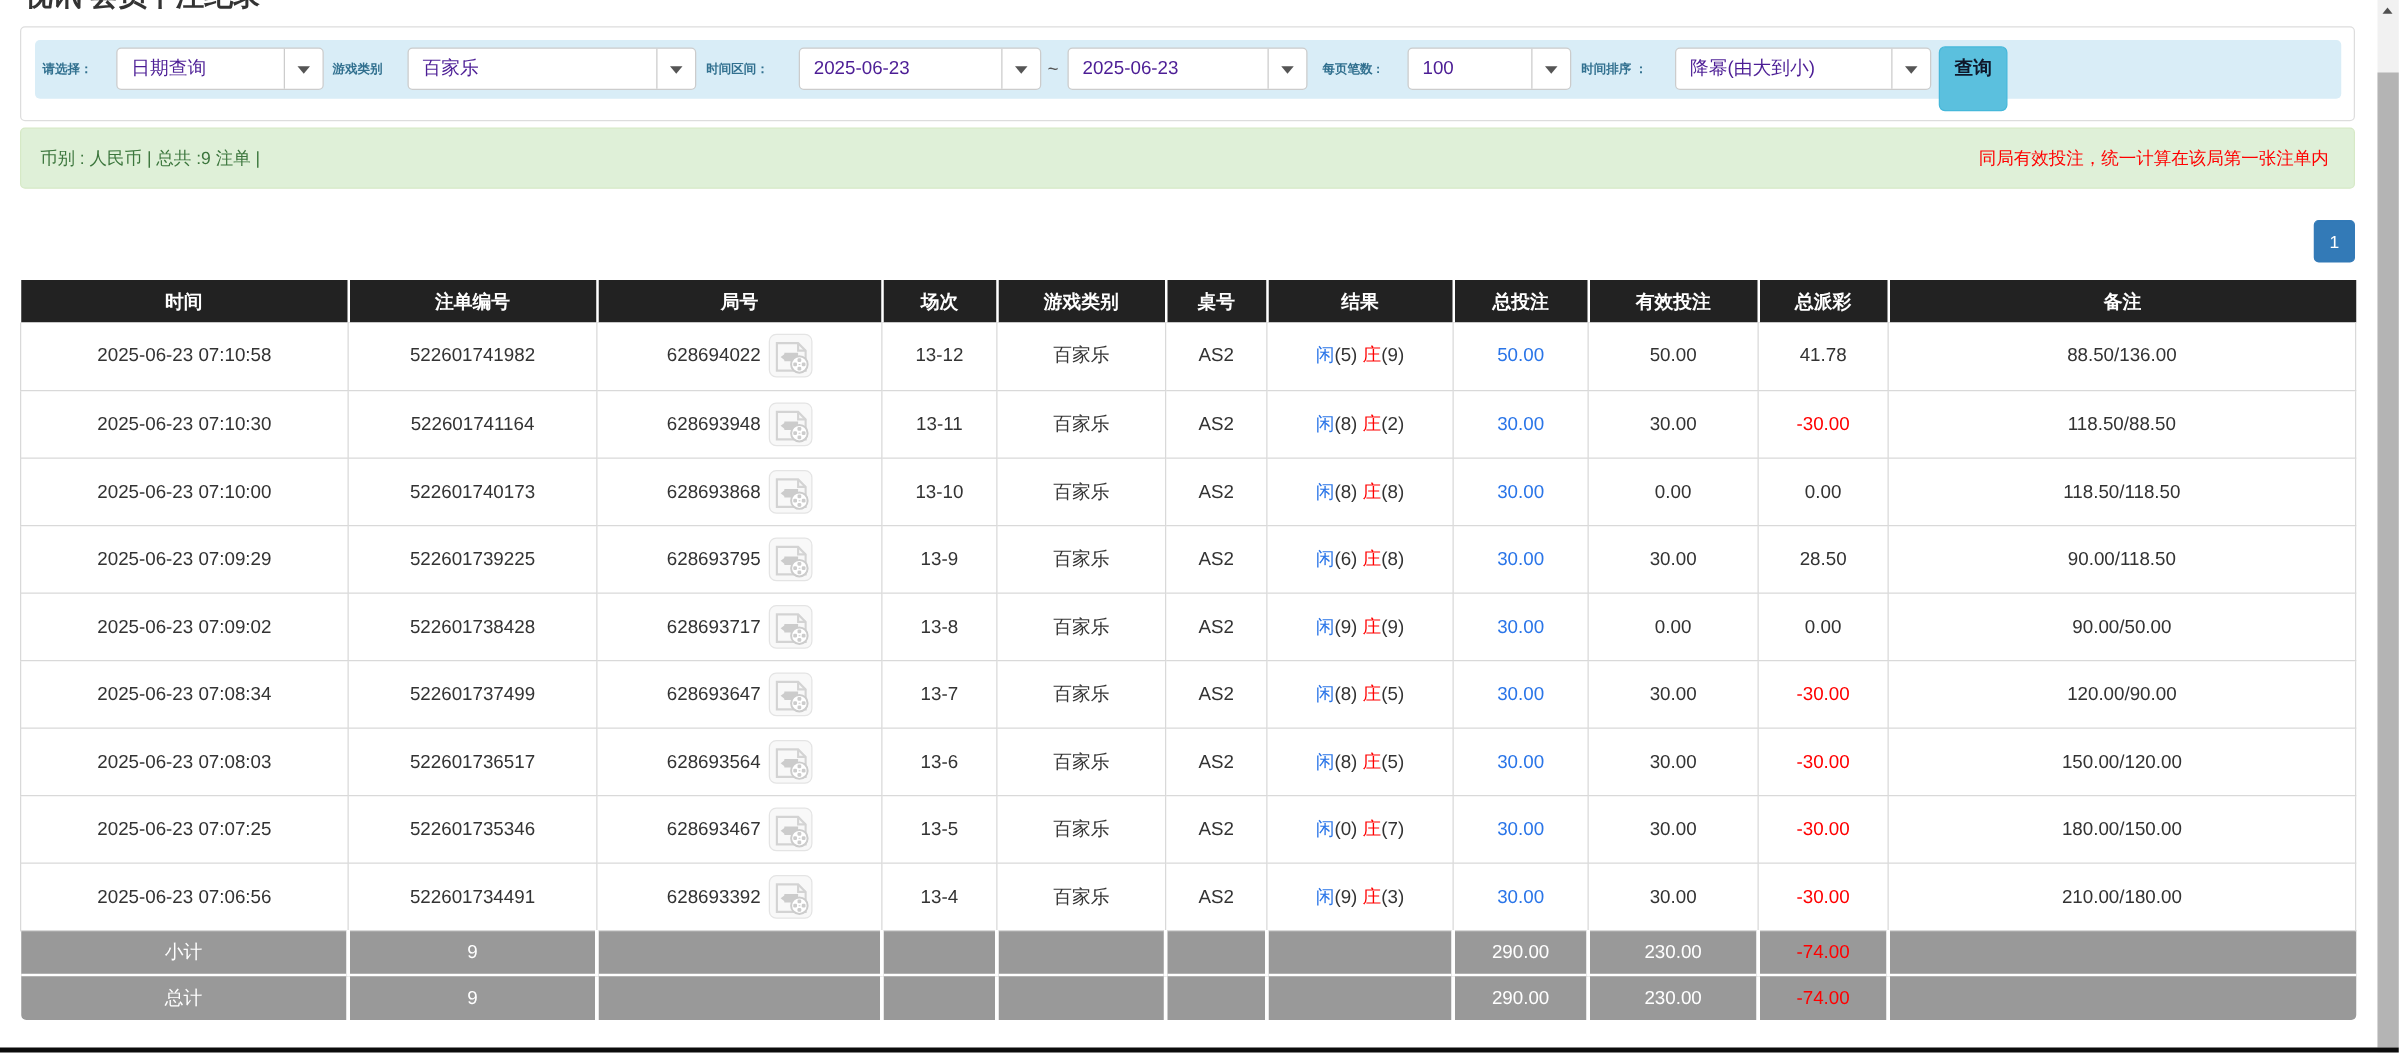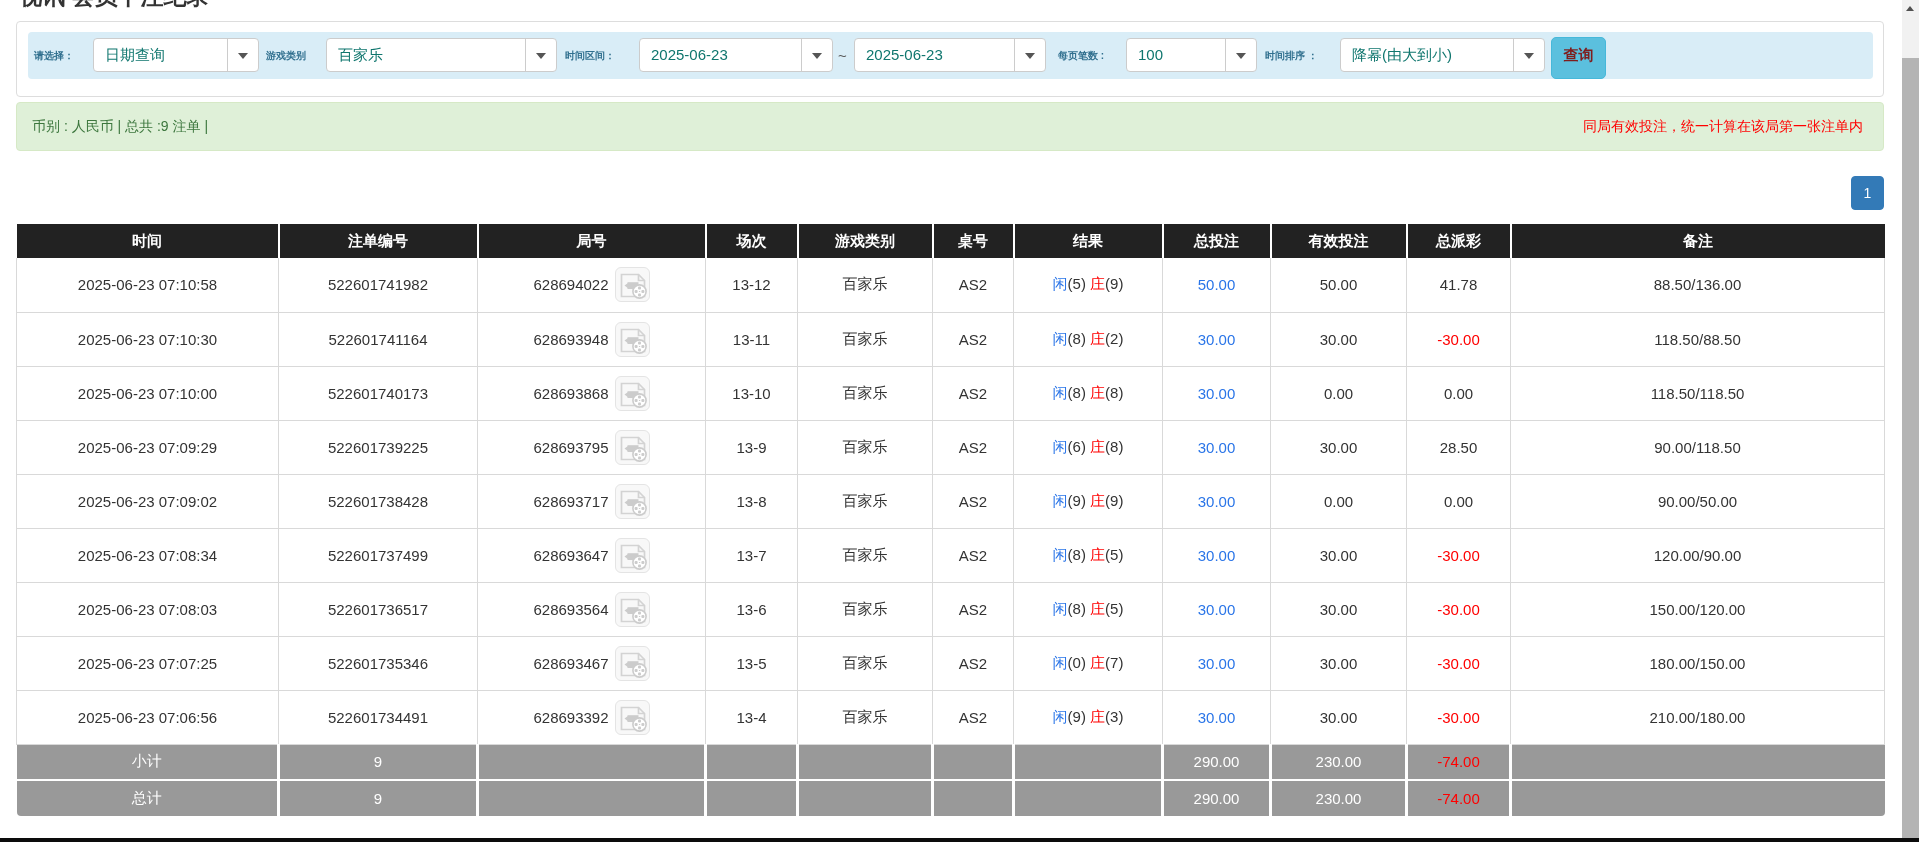--- a/index.html
+++ b/index.html
@@ -14,29 +14,29 @@
   
   .filter-panel { position:absolute; left:16px; top:21px; width:1868px; height:76px;
     background:#fff; border:1px solid #ddd; border-radius:4px; }
   .filter-bar { position:absolute; left:11px; top:10px; width:1845px; height:47px;
     background:#d9edf7; border-radius:4px; }
   .flabel { position:absolute; top:0; height:33px; line-height:47px; font-size:10px;
     font-weight:bold; color:#31708f; white-space:pre; }
   .fselect { position:absolute; top:6px; height:34px; background:#fff;
     border:1px solid #ccc; border-radius:4px; }
   .fselect .val { position:absolute; left:11px; top:0; right:32px; height:32px; line-height:32px;
-    font-size:15px; color:#0f766e; overflow:hidden; white-space:nowrap; }
+    font-size:15px; color:#4c1d95; overflow:hidden; white-space:nowrap; }
   .fselect .arrowbox { position:absolute; right:0; top:0; width:31px; height:32px;
     border-left:1px solid #ccc; }
   .caret-down { position:absolute; left:50%; top:50%; margin-left:-5px; margin-top:-2px;
     width:0; height:0; border-left:5px solid transparent; border-right:5px solid transparent;
     border-top:6px solid #555; }
   .tilde { position:absolute; top:0; height:47px; line-height:47px; font-size:15px; color:#555; }
-  .search-btn { position:absolute; top:5px; width:55px; height:42px; background:#5bc0de;
-    border:1px solid #46b8da; border-radius:5px; color:#7f1d1d; font-size:15px; font-weight:bold;
+  .search-btn { position:absolute; top:5px; width:55px; height:52px; background:#5bc0de;
+    border:1px solid #46b8da; border-radius:5px; color:#0f172a; font-size:15px; font-weight:bold;
     text-align:center; line-height:33px; cursor:pointer; }
 
   
   .l1 { left:6px; }
   .s1 { left:65px;  width:166px; }
   .l2 { left:238px; }
   .s2 { left:298px; width:231px; }
   .l3 { left:537px; }
   .s3 { left:611px; width:194px; }
   .tl { left:810px; width:12px; }

